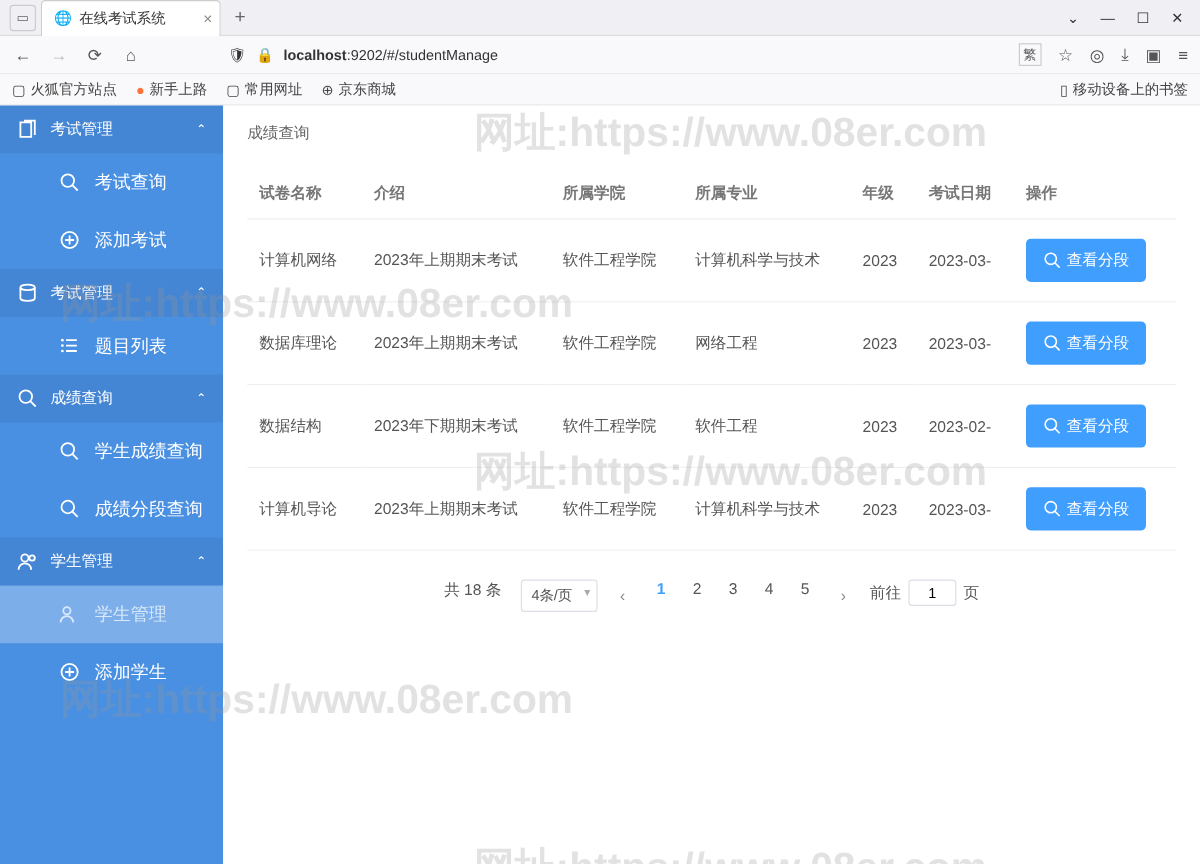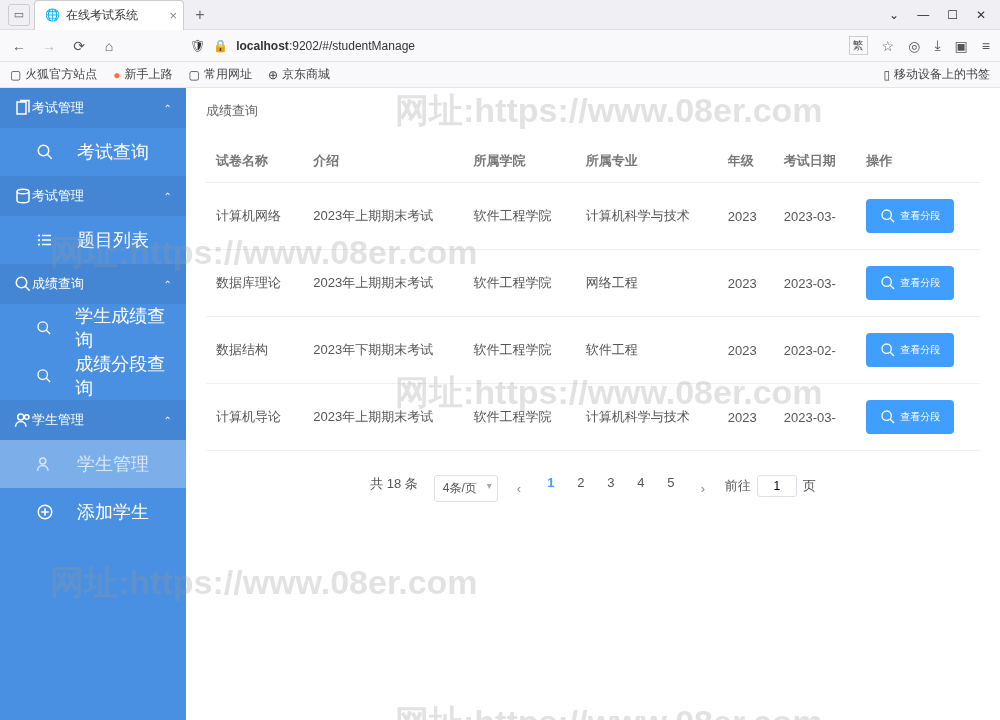--- a/index.html
+++ b/index.html
@@ -22,32 +22,32 @@
 .nav-right { display: flex; gap: 14px; align-items: center; font-size: 14px; color: #555; }
 
 .bookmark-bar { height: 26px; background: #f9f9fb; display: flex; align-items: center; padding: 0 10px; gap: 16px; font-size: 12px; color: #444; border-bottom: 1px solid #e5e5e5; }
 .bookmark-item { display: flex; align-items: center; gap: 4px; }
 .bookmark-right { margin-left: auto; display: flex; align-items: center; gap: 4px; }
 
 
 .app { display: flex; height: calc(720px - 88px); }
 .sidebar { width: 186px; background: #4a90e2; color: #fff; overflow-y: auto; }
 .menu-group { }
-.menu-header { height: 40px; display: flex; align-items: center; padding: 0 14px; font-size: 13px; cursor: pointer; background: #4586d4; }
+.menu-header { height: 40px; display: flex; align-items: center; padding: 0 14px; gap: 10px; font-size: 13px; cursor: pointer; background: #4586d4; }
 .menu-header .chev { margin-left: auto; font-size: 10px; }
-.menu-item { height: 48px; display: flex; align-items: center; padding: 0 14px 0 36px; gap: 23px; font-size: 18px; cursor: pointer; }
+.menu-item { height: 48px; display: flex; align-items: center; padding: 0 14px 0 49px; gap: 12px; font-size: 15px; cursor: pointer; }
 .menu-item.hover { background: rgba(255,255,255,0.28); color: rgba(255,255,255,0.7); }
 
 .content { flex: 1; padding: 14px 20px; background: #fff; position: relative; }
 .breadcrumb { font-size: 13px; color: #666; margin-bottom: 20px; }
 
 .table { width: 100%; border-collapse: collapse; font-size: 13px; color: #555; }
 .table th { text-align: left; padding: 12px 10px; background: #fff; border-bottom: 1px solid #eee; color: #777; font-weight: bold; }
 .table td { padding: 16px 10px; border-bottom: 1px solid #f0f0f0; }
-.view-btn { background: #409eff; color: #fff; border: none; padding: 9px 14px; border-radius: 4px; font-size: 10px; display: inline-flex; align-items: center; gap: 4px; cursor: pointer; }
+.view-btn { background: #409eff; color: #fff; border: none; padding: 9px 14px; border-radius: 4px; font-size: 13px; display: inline-flex; align-items: center; gap: 4px; cursor: pointer; }
 .view-btn .icon-search { font-size: 13px; }
 
 .pagination { display: flex; align-items: flex-start; justify-content: center; gap: 8px; margin-top: 24px; font-size: 13px; color: #555; }
 .pag-info { margin-right: 8px; }
 .pag-select { border: 1px solid #dcdfe6; border-radius: 3px; padding: 4px 20px 4px 8px; font-size: 12px; color: #555; position: relative; }
 .pag-select::after { content: '▾'; position: absolute; right: 5px; color: #aaa; font-size: 10px; }
 .pag-btn { width: 26px; height: 26px; display: flex; align-items: center; justify-content: center; color: #888; cursor: pointer; }
 .pag-num { min-width: 22px; text-align: center; cursor: pointer; color: #555; }
 .pag-num.active { color: #409eff; font-weight: bold; }
 .pag-goto { display: flex; align-items: center; gap: 6px; margin-left: 1px; }
@@ -136,20 +136,28 @@
           </svg>
         <span>考试管理</span>
         <span class="chev">⌃</span>
       </div>
       <div class="menu-item">
         <svg viewBox="0 0 24 24">
             <circle cx="10" cy="10" r="7" fill="none" stroke="currentColor" stroke-width="2"></circle>
             <line x1="15" y1="15" x2="21" y2="21" stroke="currentColor" stroke-width="2"></line>
           </svg>
         <span>考试查询</span>
+      </div>
+      <div class="menu-item">
+        <svg viewBox="0 0 24 24">
+            <circle cx="12" cy="12" r="9" fill="none" stroke="currentColor" stroke-width="2"></circle>
+            <line x1="12" y1="7" x2="12" y2="17" stroke="currentColor" stroke-width="2"></line>
+            <line x1="7" y1="12" x2="17" y2="12" stroke="currentColor" stroke-width="2"></line>
+          </svg>
+        <span>添加考试</span>
       </div>
     </div>
     <div class="menu-group">
       <div class="menu-header">
         <svg viewBox="0 0 24 24">
             <ellipse cx="12" cy="6" rx="8" ry="3" fill="none" stroke="currentColor" stroke-width="2"></ellipse>
             <path d="M4 6v12c0 1.7 3.6 3 8 3s8-1.3 8-3V6" fill="none" stroke="currentColor" stroke-width="2"></path>
           </svg>
         <span>考试管理</span>
         <span class="chev">⌃</span>

